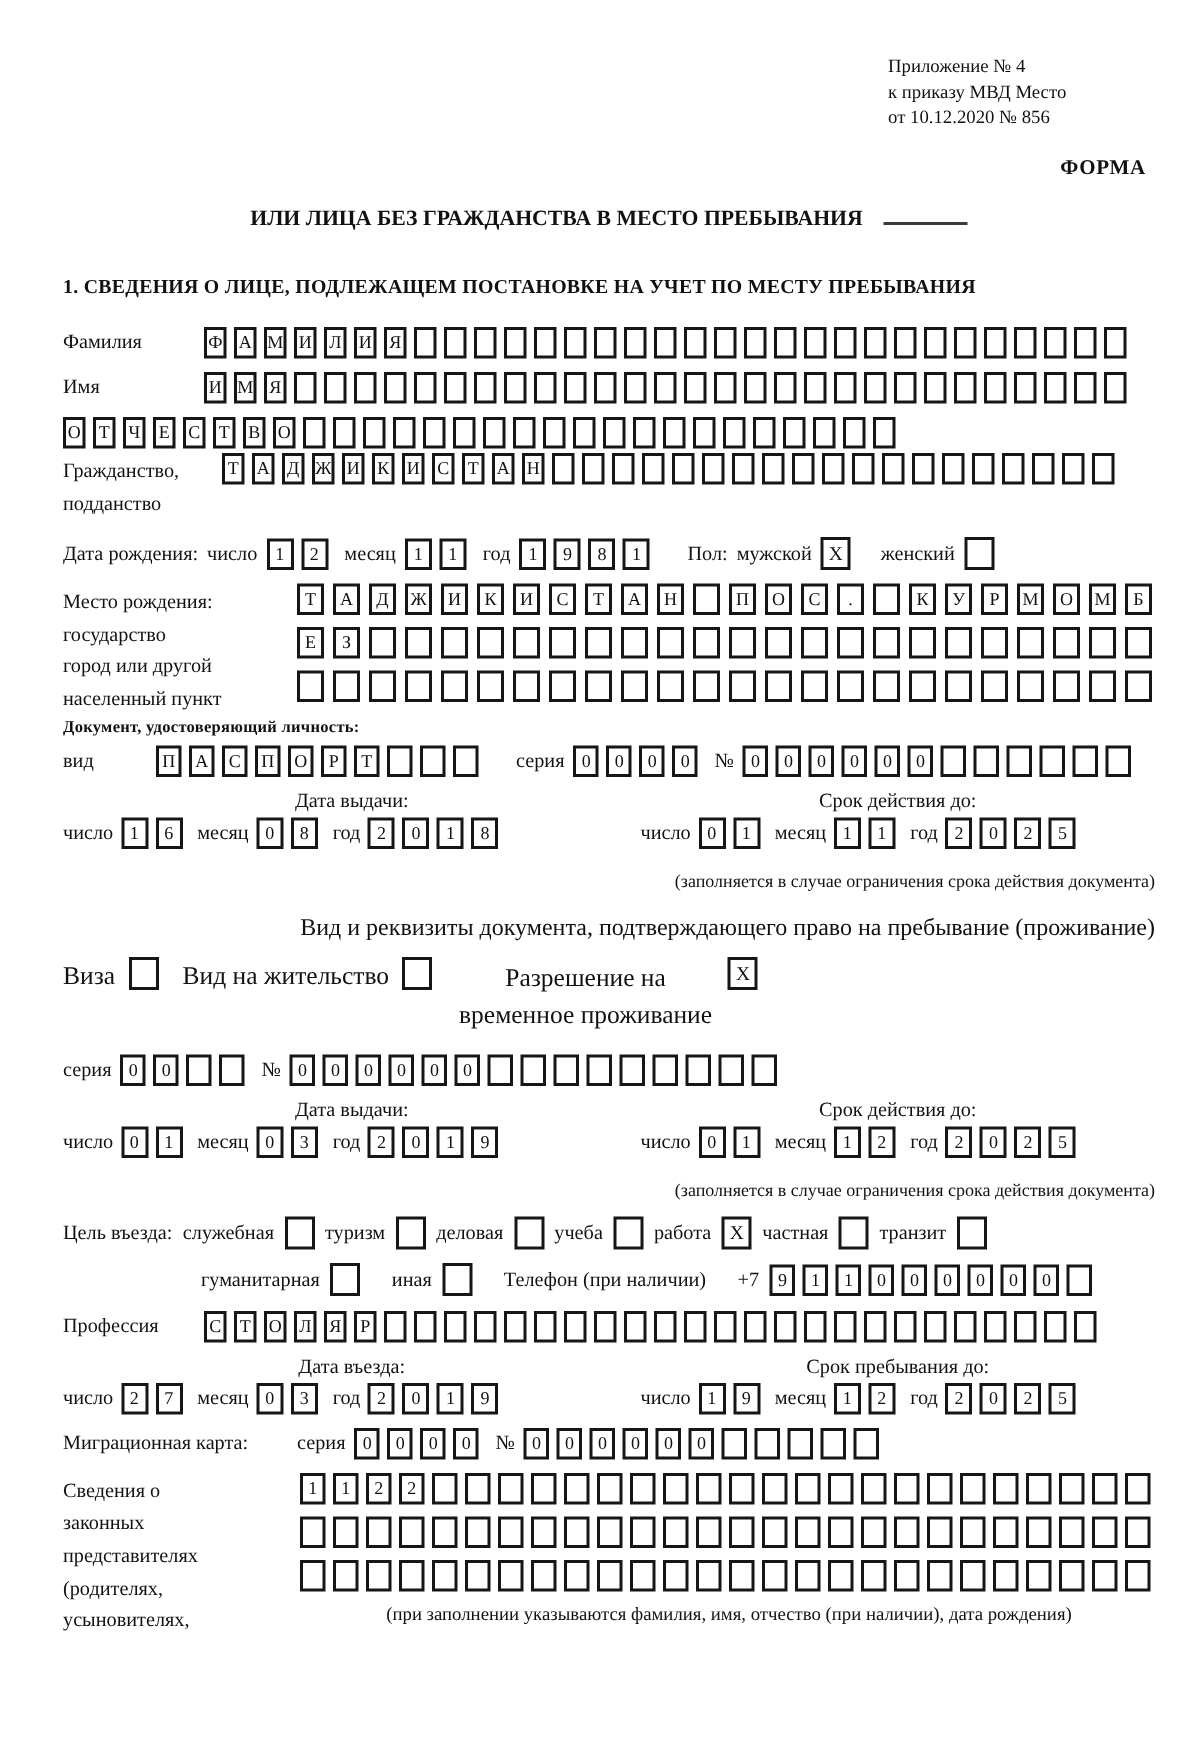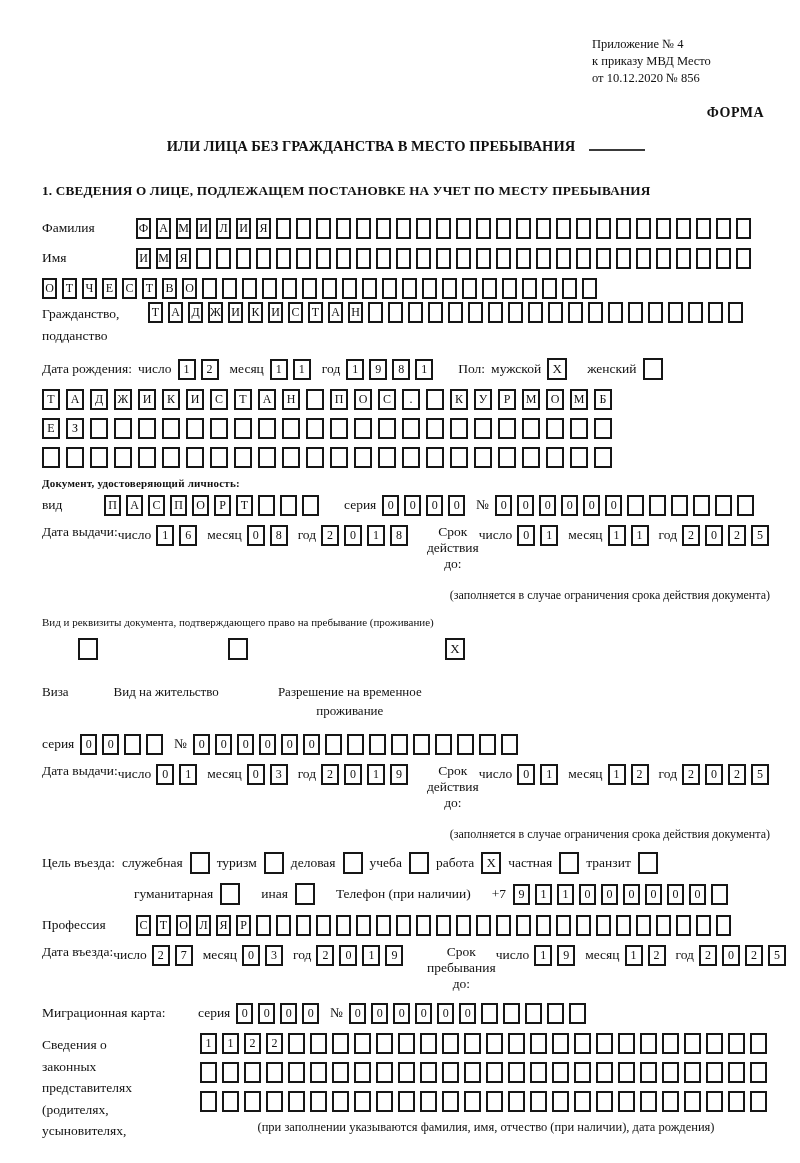--- a/index.html
+++ b/index.html
@@ -30,33 +30,33 @@
   .cw15 .cell{width:15px;margin-right:5px;}
   .cw17 .cell{width:17px;margin-right:5px;}
   .cw19 .cell{width:18px;margin-right:6px;}
   .cwd  .cell{width:18px;margin-right:5px;}
 
   .cbx{box-sizing:border-box;display:inline-block;border:2px solid #161616;width:20px;height:22px;
        line-height:17px;text-align:center;font-size:13px;flex:none;}
 
   
   .dategrid{display:flex;margin-bottom:2px;}
-  .dcol{display:flex;}
+  .dcol{display:flex;flex-direction:column;}
   .dcol.left{width:385px;flex:none;}
   .dcol.right{flex:1;}
   .dhead{text-align:center;font-size:13.5px;margin-bottom:2px;}
   .dline{display:flex;align-items:flex-start;column-gap:5px;}
   .dlbl{font-size:13.5px;padding-top:3px;white-space:nowrap;}
   .note-r{text-align:right;font-size:12px;margin:14px 0 10px 0;}
 
   
-  .intro{font-size:11px;line-height:1.7;margin-bottom:6px;}
+  .intro{font-size:16px;line-height:1.7;margin-bottom:6px;text-align:right;}
   .vrow{display:flex;align-items:flex-start;column-gap:16px;margin-bottom:12px;}
   .vopt{display:flex;align-items:flex-start;column-gap:9px;}
-  .vopt .txt{font-size:13px;padding-top:3px;margin-top:43px;}
+  .vopt .txt{font-size:17px;padding-top:3px;}
   .vopt.wide .txt{width:172px;text-align:center;line-height:1.5;padding-top:1px;}
 
   
   .crow{display:flex;align-items:flex-start;column-gap:7px;margin-bottom:9px;font-size:13.5px;}
   .crow .txt{padding-top:3px;white-space:nowrap;}
   .indent95{margin-left:92px;}
   .gap18{margin-left:14px;}
 
   
   .repgrid{display:flex;column-gap:8px;}
@@ -251,20 +251,26 @@
         <span class="cell">1</span>
       </span>
     <span class="lbl gap18">Пол:</span>
     <span class="lbl">мужской</span>
     <span class="cbx">X</span>
     <span class="lbl gap18">женский</span>
     <span class="cbx"></span>
   </div>
 
   <div class="row mb2">
+    <span class="lblblock w152">
+      <div>Место рождения:</div>
+      <div>государство</div>
+      <div>город или другой</div>
+      <div>населенный пункт</div>
+    </span>
     <span class="repcells">
       <span class="cellrow cw19">
           <span class="cell">Т</span>
           <span class="cell">А</span>
           <span class="cell">Д</span>
           <span class="cell">Ж</span>
           <span class="cell">И</span>
           <span class="cell">К</span>
           <span class="cell">И</span>
           <span class="cell">С</span>

